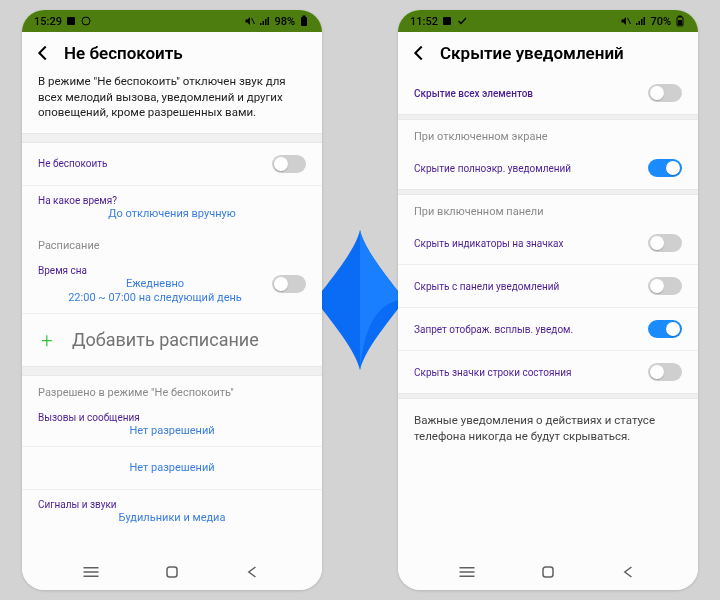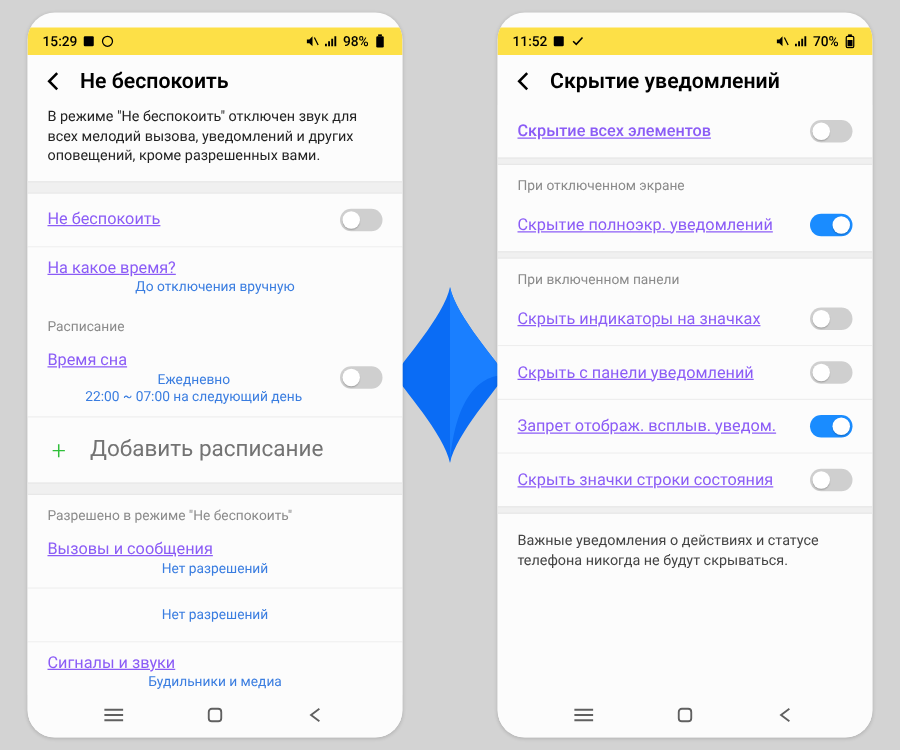--- a/index.html
+++ b/index.html
@@ -29,22 +29,21 @@
   
   .statusbar {
     height: 22px;
     display: flex;
     align-items: center;
     justify-content: space-between;
     padding: 0 12px;
     font-size: 11px;
     font-weight: 500;
     color: #000;
-    background: #fde047;
-    margin-top: 12px;
+    background: #4d7c0f;
   }
   .statusbar .left, .statusbar .right { display: flex; align-items: center; gap: 3px; }
   .sb-icon { width: 12px; height: 12px; display:inline-flex; align-items:center; justify-content:center;}
   .sb-icon svg { width:100%; height:100%; }
 
   
   .header {
     display: flex;
     align-items: center;
     padding: 10px 14px 8px 10px;
@@ -67,21 +66,21 @@
   .row {
     display:flex;
     align-items:center;
     justify-content:space-between;
     padding: 11px 16px;
     background:#fcfcfc;
     min-height: 42px;
   }
   .row.thin { padding-top:9px; padding-bottom:9px; }
   .row .labels { display:flex; flex-direction:column; gap:1px; flex:1; min-width:0;}
-  .row .title { font-size: 13px; color:#8b5cf6;text-decoration:underline; }
+  .row .title { font-size: 10px; color:#4c1d95; }
   .row .sub   { font-size: 11px; color:#3a7de0;text-align:center; }
 
   .section-label {
     padding: 10px 16px 4px 16px;
     font-size: 11px;
     color: #8a8a8a;
     background:#fcfcfc;
   }
   .divider-block {
     height: 10px;

